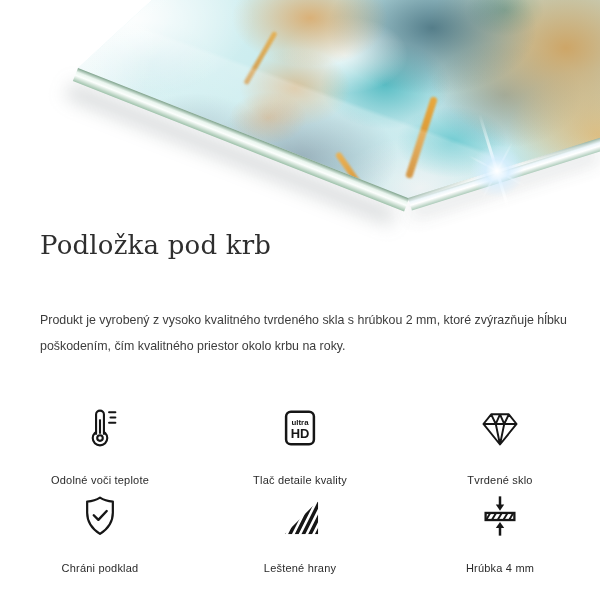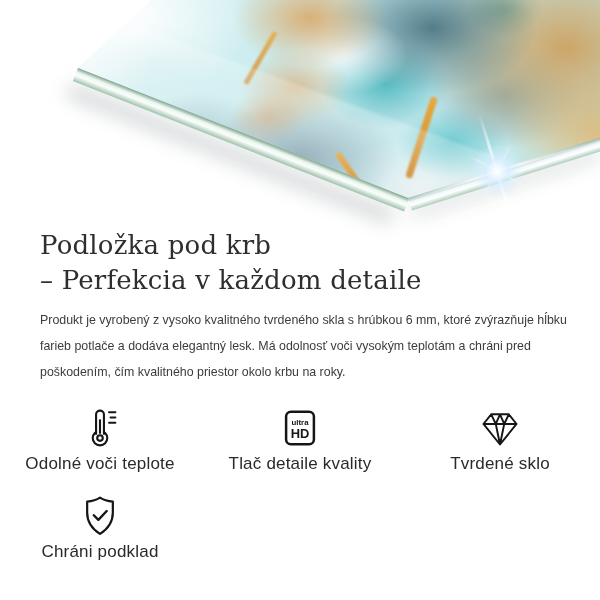--- a/index.html
+++ b/index.html
@@ -59,21 +59,21 @@
   .headline{position:absolute;left:40px;top:228px;margin:0;font-family:"DejaVu Serif",serif;
     font-weight:400;font-size:26px;line-height:35px;color:#2e2e2e;letter-spacing:.2px;}
   .desc{position:absolute;left:40px;top:307px;color:#3c3c3c;font-size:12.4px;line-height:26px;}
   .desc div{white-space:nowrap;}
 
   
   .features{position:absolute;left:0;top:398px;width:600px;display:grid;
     grid-template-columns:repeat(3,200px);}
   .feature{height:88px;display:flex;flex-direction:column;align-items:center;padding-top:4px;box-sizing:border-box;}
   .icon-box{height:52px;display:flex;align-items:center;justify-content:center;}
-  .feature-label{margin-top:0;font-size:17px;color:#2a2a2a;letter-spacing:.2px;}
+  .feature-label{margin-top:20px;font-size:11px;color:#2a2a2a;letter-spacing:.2px;}
   svg{display:block;}
   .stroke{stroke:#161616;fill:none;}
 </style>
 </head>
 <body>
 
 <div class="stage">
 
   <div class="hero">
     <div class="shadow-strip shadow-a"></div>
@@ -91,26 +91,24 @@
       <div class="ray ray-a"></div>
       <div class="ray ray-b"></div>
       <div class="ray ray-c"></div>
       <div class="ray ray-d"></div>
       <div class="glow"></div>
     </div>
   </div>
 
   <h1 class="headline">
     <span>Podložka pod krb</span><br>
-    <span>– Perfekcia v každom detaile</span>
   </h1>
 
   <div class="desc">
-    <div>Produkt je vyrobený z vysoko kvalitného tvrdeného skla s hrúbkou 6 mm, ktoré zvýrazňuje hĺbku</div>
-    <div>farieb potlače a dodáva elegantný lesk. Má odolnosť voči vysokým teplotám a chráni pred</div>
+    <div>Produkt je vyrobený z vysoko kvalitného tvrdeného skla s hrúbkou 2 mm, ktoré zvýrazňuje hĺbku</div>
     <div>poškodením, čím kvalitného priestor okolo krbu na roky.</div>
   </div>
 
   <div class="features">
 
     <div class="feature">
       <div class="icon-box">
         <svg width="46" height="46" viewBox="0 0 48 48">
           <circle class="stroke" cx="24" cy="34.5" r="7.6" stroke-width="2.2"></circle>
           <path d="M19.9,31 V10 a4.1,4.1 0 0 1 8.2,0 V31" fill="#ffffff" stroke="#161616" stroke-width="2.2"></path>
@@ -145,16 +143,51 @@
     <div class="feature">
       <div class="icon-box">
         <svg width="46" height="46" viewBox="0 0 48 48">
           <path class="stroke" stroke-width="2.3" stroke-linejoin="round" d="M24,4.8 C27.5,7.2 32.5,8.6 37.4,8.9 V20.5 C37.4,30.2 32.3,37.3 24,42.6 C15.7,37.3 10.6,30.2 10.6,20.5 V8.9 C15.5,8.6 20.5,7.2 24,4.8 Z"></path>
           <path class="stroke" stroke-width="2.5" stroke-linecap="round" stroke-linejoin="round" d="M17.5,23.2 L22.3,28 L31,18.8"></path>
         </svg>
       </div>
       <div class="feature-label">Chráni podklad</div>
     </div>
 
+    <div class="feature">
+      <div class="icon-box">
+        <svg width="46" height="46" viewBox="0 0 48 48">
+          <defs>
+              <clipPath id="triClip">
+                <path d="M8,43 H43 V8 Z"></path>
+              </clipPath>
+            </defs>
+          <g clip-path="url(#triClip)">
+            <path d="M2,52 L23,10 M9,52 L30,10 M16,52 L37,10 M23,52 L44,10 M30,52 L51,10 M37,52 L58,10" stroke="#161616" stroke-width="3.6" fill="none"></path>
+          </g>
+        </svg>
+      </div>
+      <div class="feature-label">Leštené hrany</div>
+    </div>
 
+    <div class="feature">
+      <div class="icon-box">
+        <svg width="46" height="46" viewBox="0 0 48 48">
+          <defs>
+              <clipPath id="barClip">
+                <rect x="9" y="20.8" width="30" height="7.4"></rect>
+              </clipPath>
+            </defs>
+          <g clip-path="url(#barClip)">
+            <path d="M6,34 L18,14 M12,34 L24,14 M18,34 L30,14 M24,34 L36,14 M30,34 L42,14 M36,34 L48,14" stroke="#161616" stroke-width="2" fill="none"></path>
+          </g>
+          <rect class="stroke" x="9" y="20.8" width="30" height="7.4" stroke-width="2.4"></rect>
+          <line class="stroke" x1="24" y1="3.5" x2="24" y2="12.5" stroke-width="2.6"></line>
+          <polygon points="19.6,12 28.4,12 24,18.4" fill="#161616"></polygon>
+          <line class="stroke" x1="24" y1="44.5" x2="24" y2="36" stroke-width="2.6"></line>
+          <polygon points="19.6,36.6 28.4,36.6 24,30.2" fill="#161616"></polygon>
+        </svg>
+      </div>
+      <div class="feature-label">Hrúbka 4 mm</div>
+    </div>
 
   </div>
 </div>
 
 </body></html>

